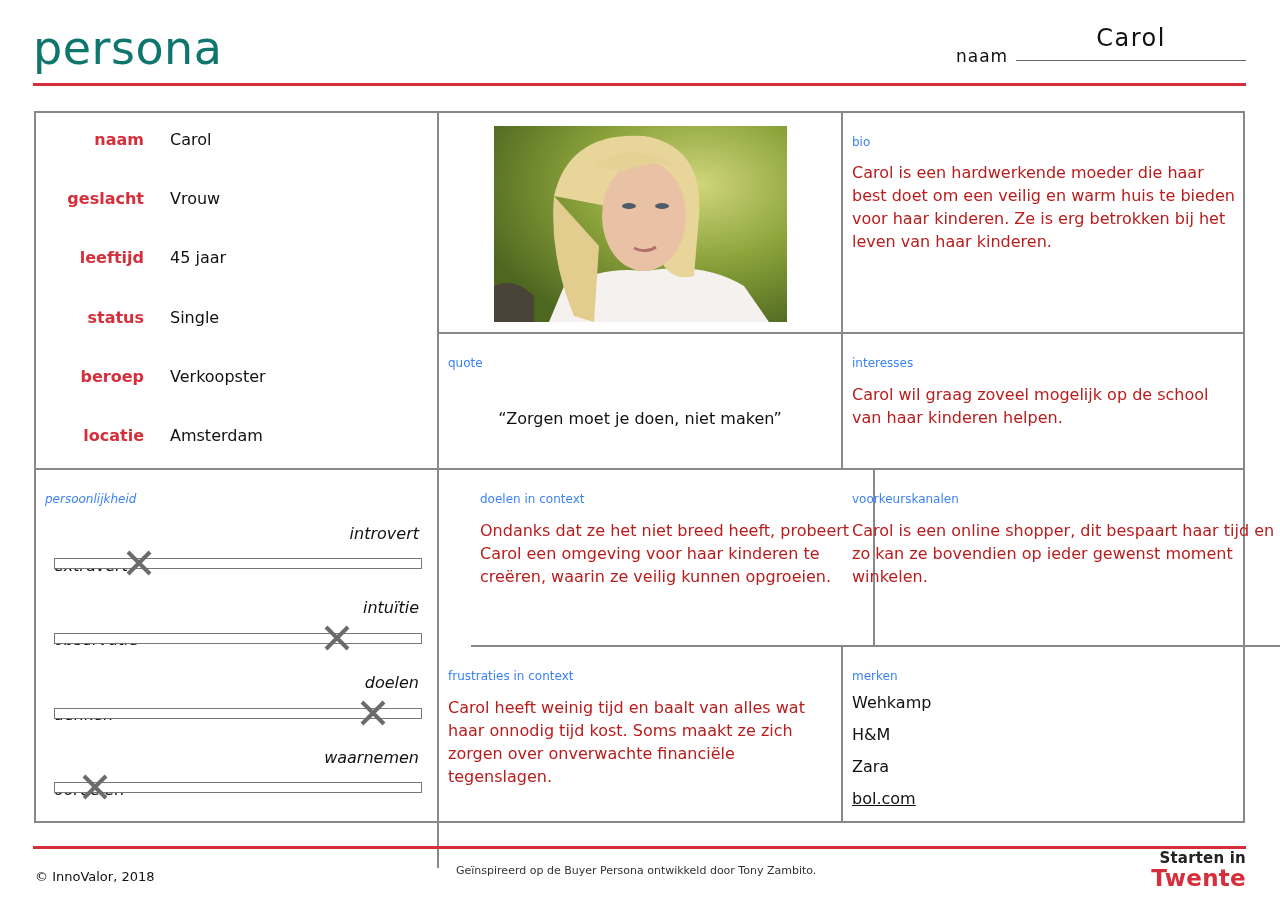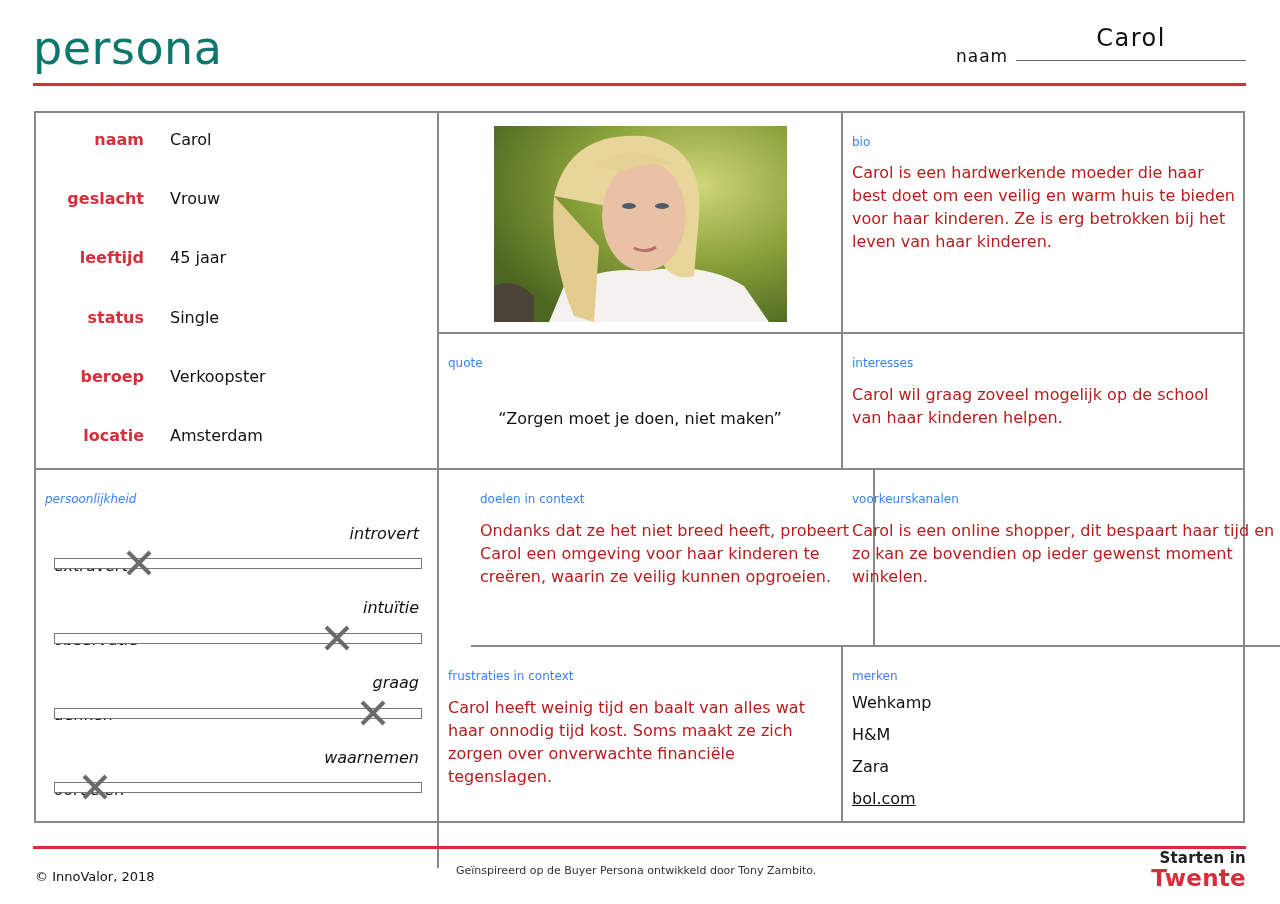--- a/index.html
+++ b/index.html
@@ -122,21 +122,21 @@
 
     <span class="slider-label-l" style="top:128px;">observatie</span>
     <span class="slider-label-r" style="top:128px;">intuïtie</span>
     <div class="slider-track" style="top:163px;">
       <svg class="slider-mark" style="left:77%;" viewBox="0 0 28 28">
           <path d="M3 3 L25 25 M25 3 L3 25" stroke="#6b6b6b" stroke-width="4"></path>
         </svg>
     </div>
 
     <span class="slider-label-l" style="top:203px;">denken</span>
-    <span class="slider-label-r" style="top:203px;">graag</span>
+    <span class="slider-label-r" style="top:203px;">doelen</span>
     <div class="slider-track" style="top:238px;">
       <svg class="slider-mark" style="left:87%;" viewBox="0 0 28 28">
           <path d="M3 3 L25 25 M25 3 L3 25" stroke="#6b6b6b" stroke-width="4"></path>
         </svg>
     </div>
 
     <span class="slider-label-l" style="top:278px;">oordelen</span>
     <span class="slider-label-r" style="top:278px;">waarnemen</span>
     <div class="slider-track" style="top:312px;">
       <svg class="slider-mark" style="left:11%;" viewBox="0 0 28 28">

